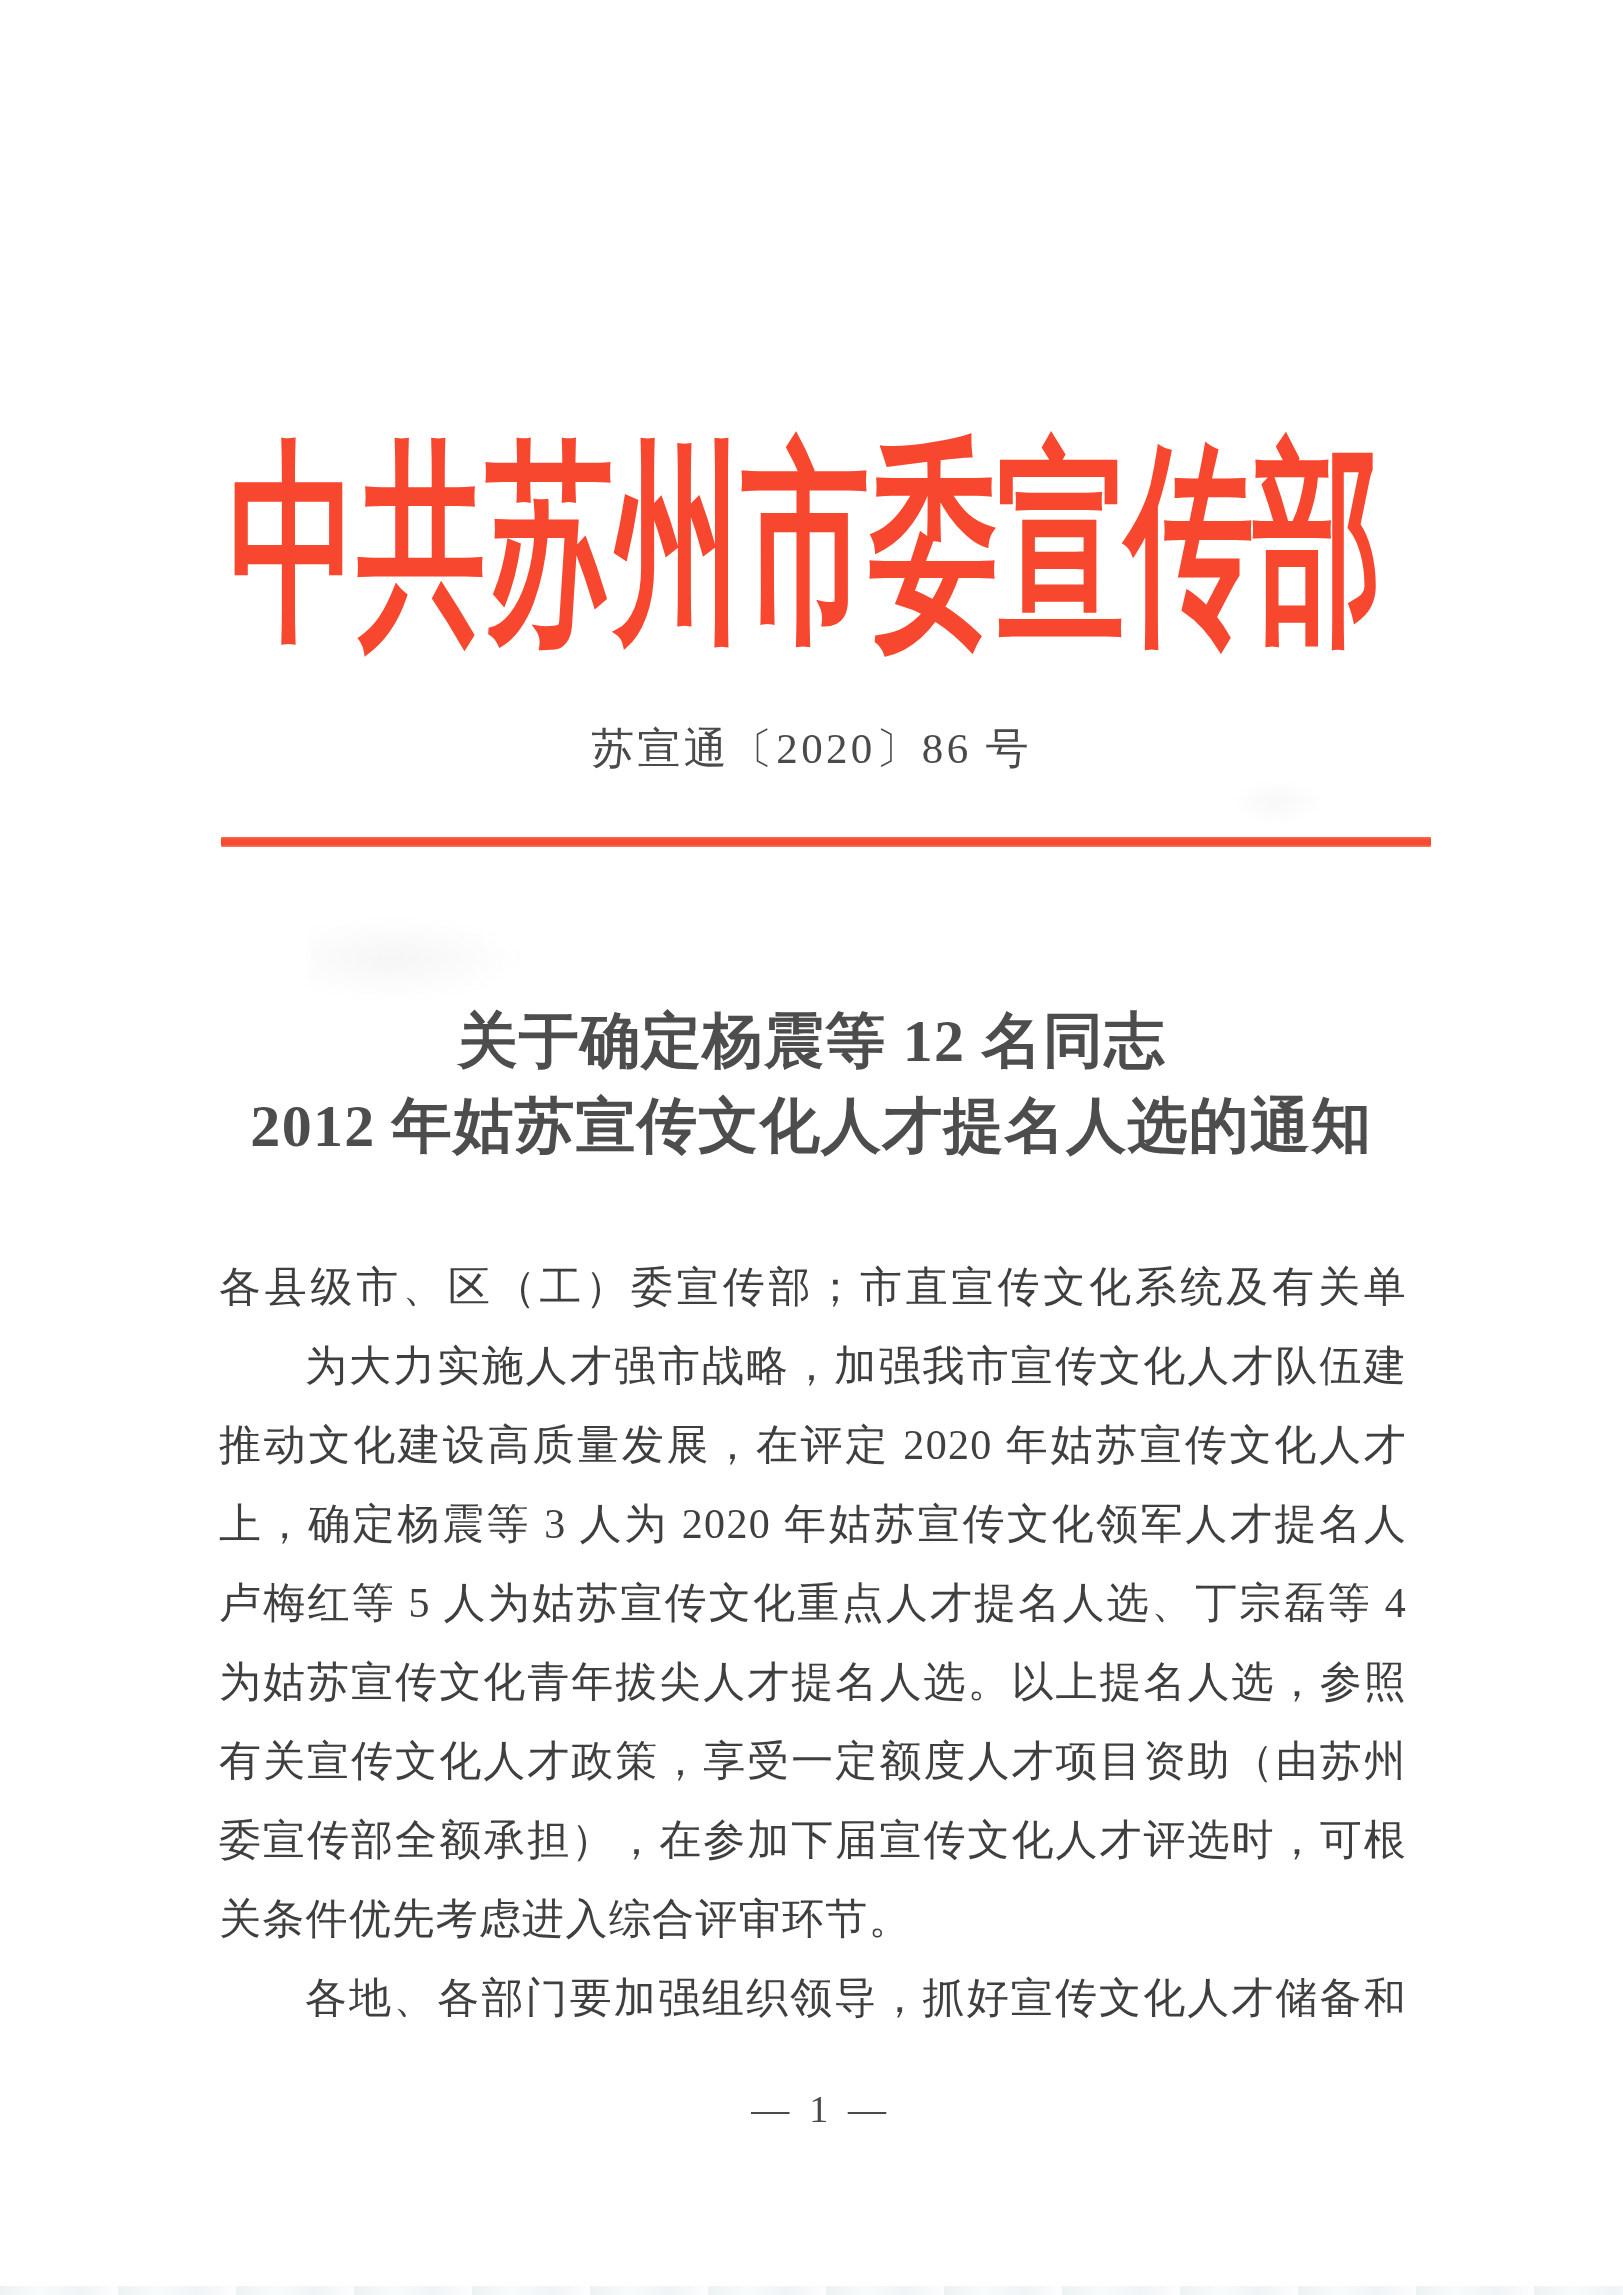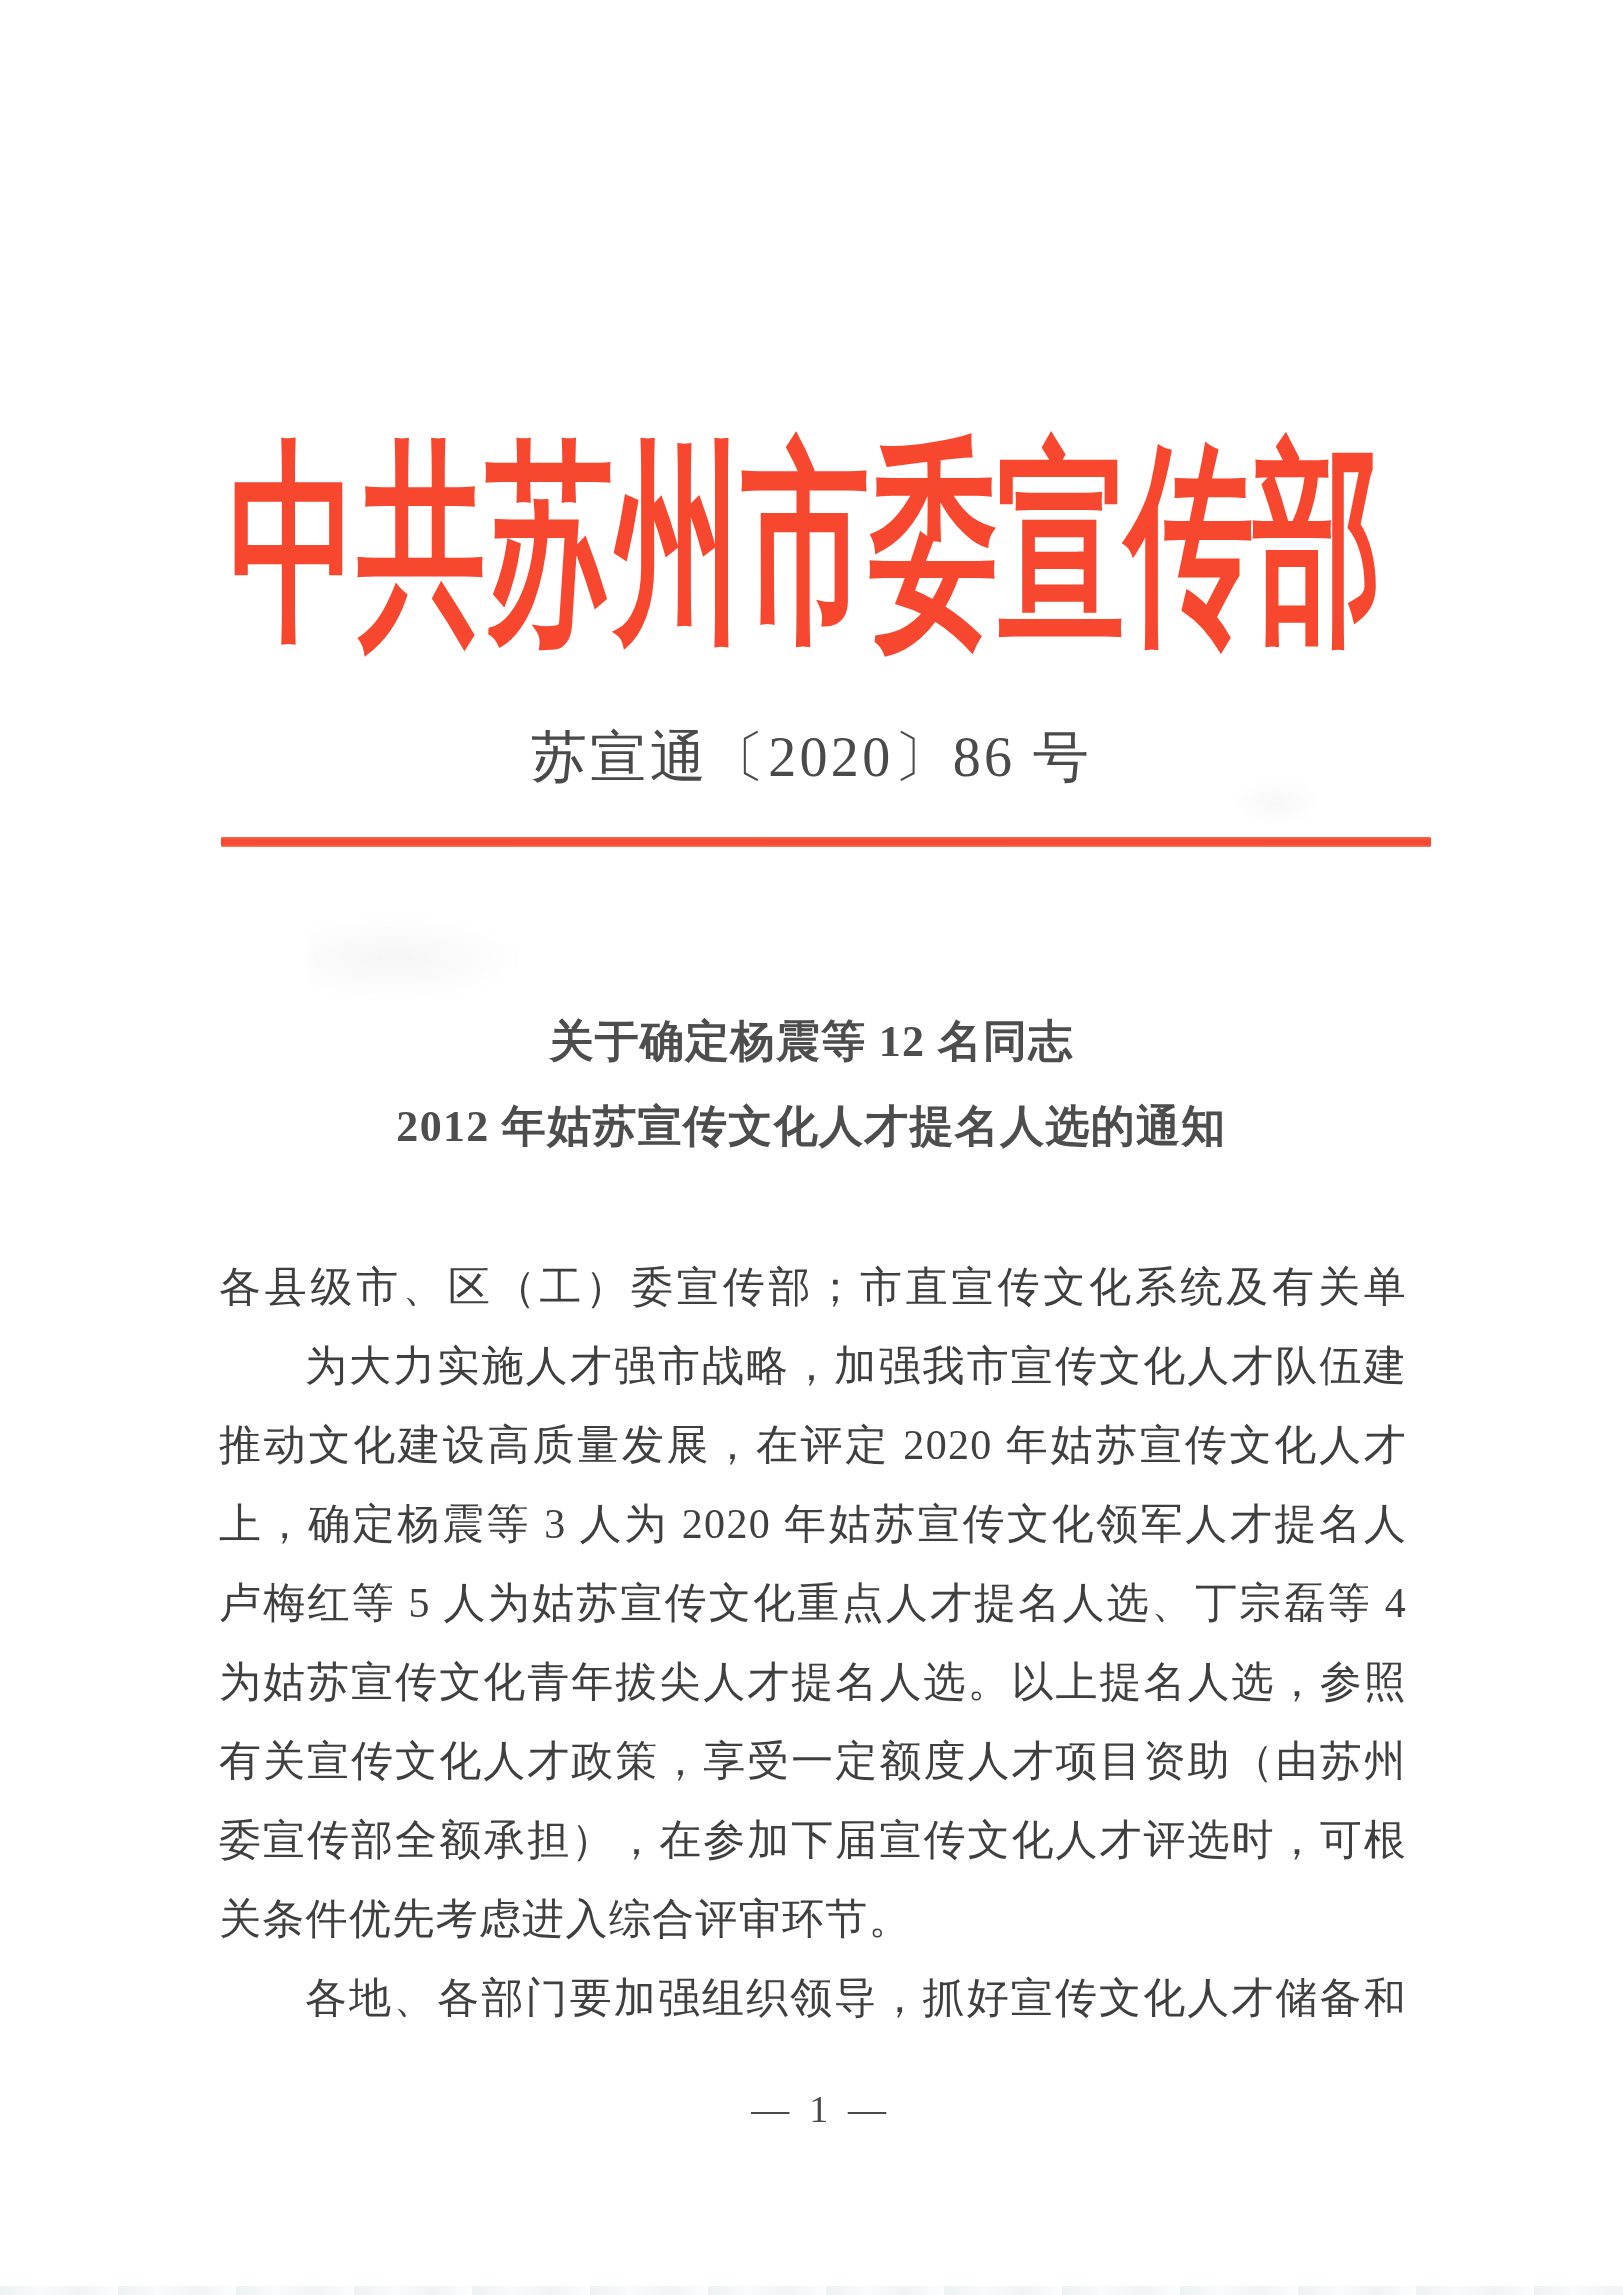--- a/index.html
+++ b/index.html
@@ -36,21 +36,21 @@
     transform-origin: top center;
   }
 
   
   .doc-number {
     position: absolute;
     top: 720px;
     left: 0;
     right: 0;
     text-align: center;
-    font-size: 56px;
+    font-size: 43px;
     letter-spacing: 3.3px;
     color: var(--ink-dark, #4a4a4a);
     white-space: nowrap;
   }
 
   
   .red-rule {
     position: absolute;
     left: 221px;
     top: 837px;
@@ -62,21 +62,21 @@
 
   
   .doc-title {
     position: absolute;
     top: 999px;
     left: 0;
     right: 0;
     text-align: center;
     font-weight: bold;
     color: var(--ink-title, #4d4d4d);
-    font-size: 44px;
+    font-size: 60px;
     line-height: 85px;
     letter-spacing: 1.3px;
     white-space: nowrap;
   }
   .doc-title .t-line { display: block; }
 
   
   .body-text {
     position: absolute;
     left: 219px;

